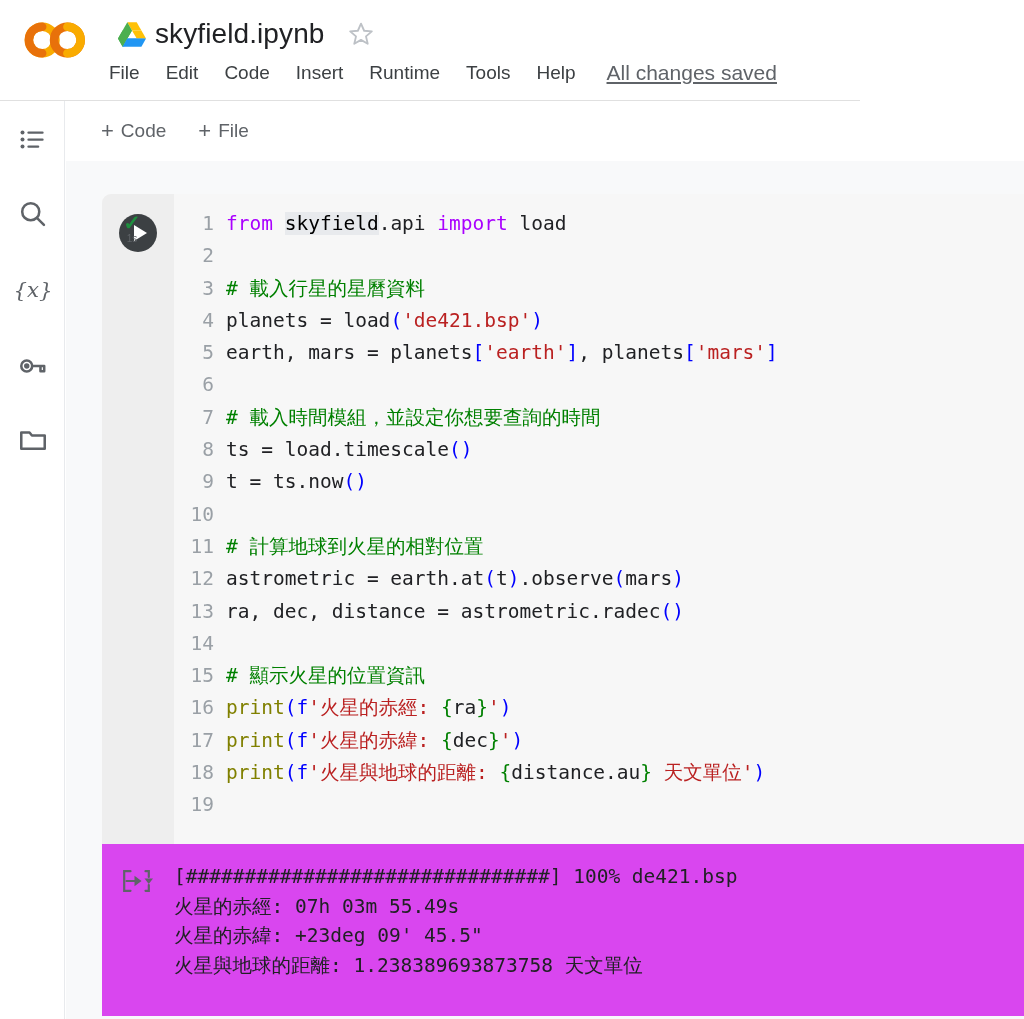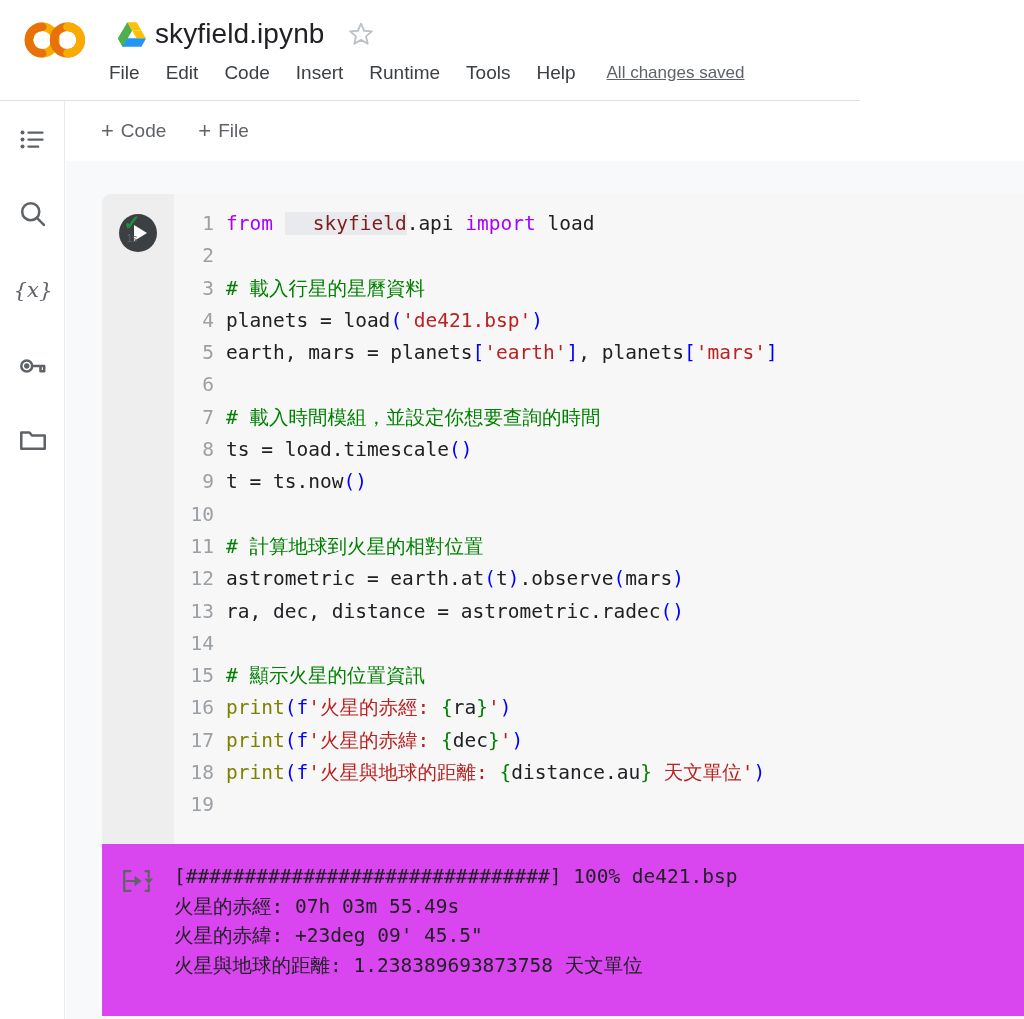--- a/index.html
+++ b/index.html
@@ -64,21 +64,21 @@
   }
   .menu-item {
     font-size: 19px;
     color: #3c4043;
     padding: 2px 13px;
     white-space: nowrap;
     cursor: pointer;
     border-radius: 4px;
   }
   .save-status {
-    font-size: 17px;
+    font-size: 21px;
     color: #5f6368;
     text-decoration: underline;
     margin-left: 18px;
     white-space: nowrap;
     cursor: pointer;
   }
 
   
   .rail {
     position: absolute;
@@ -212,21 +212,21 @@
     display: inline-block;
     width: 40px;
     text-align: right;
     color: #9aa0a6;
     margin-right: 12px;
     user-select: none;
   }
 
   
   .t-kw   { color: #aa00ff; }
-  .t-mod  { color: #7f1d1d; background: #e8eaed; padding-left: 28px; }
+  .t-mod  { color: #000000; background: #e8eaed; }
   .t-plain{ color: #202124; }
   .t-com  { color: #008000; }
   .t-str  { color: #ba2121; }
   .t-brk  { color: #0000ff; }
   .t-fn   { color: #808000; }
   .t-fpre { color: #0000ff; }
   .t-brace{ color: #008000; }
 
   
   .output-wrap {

